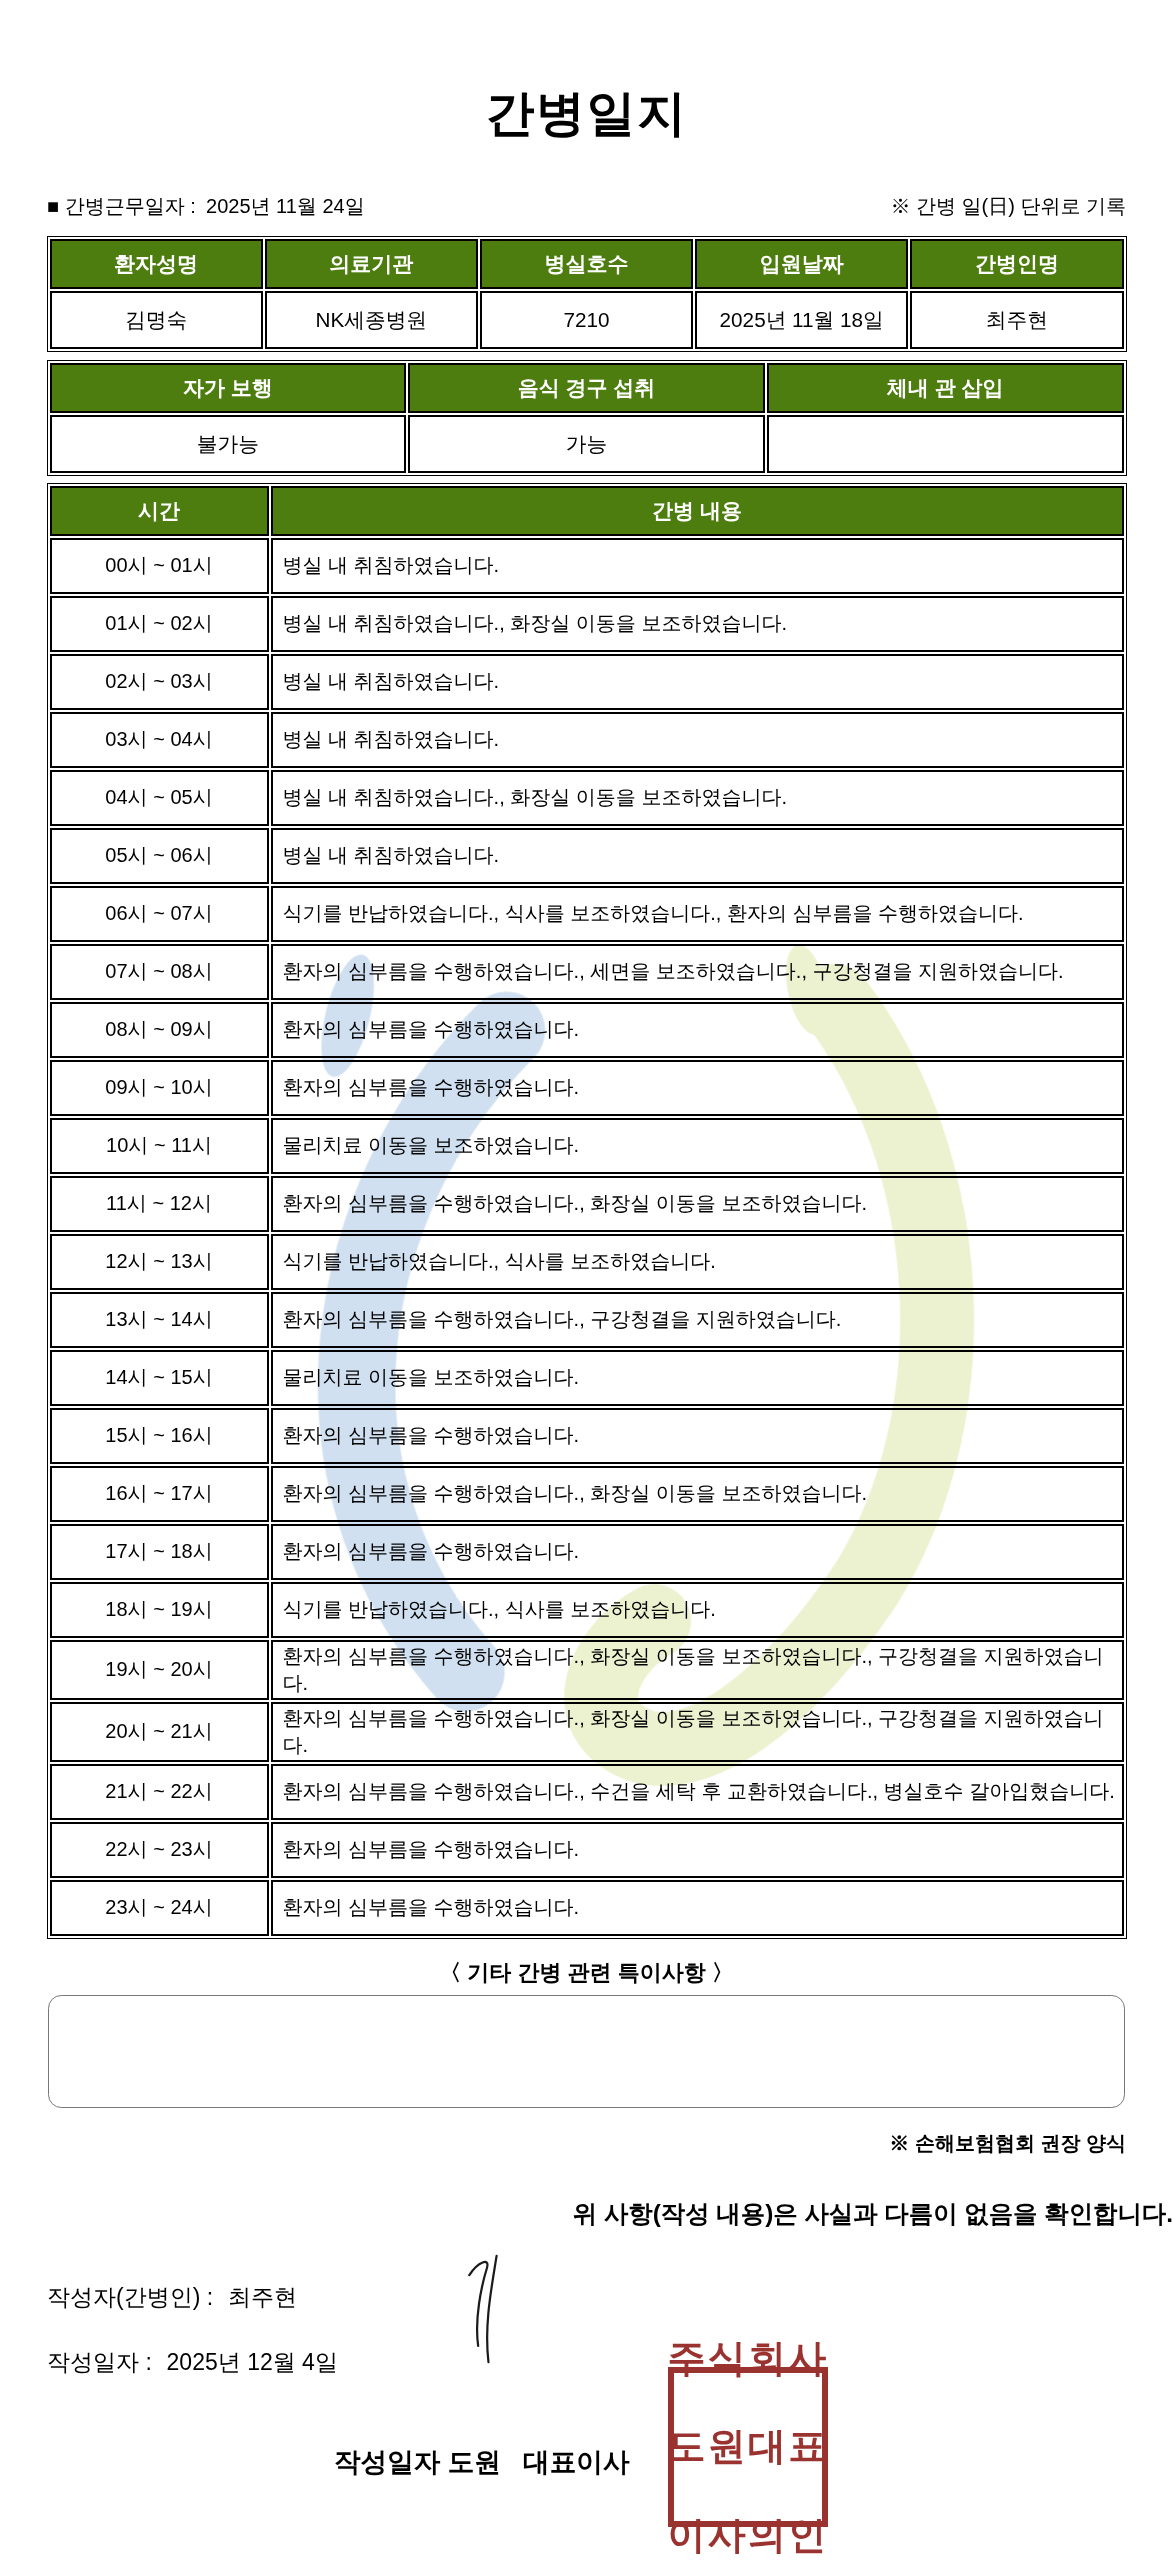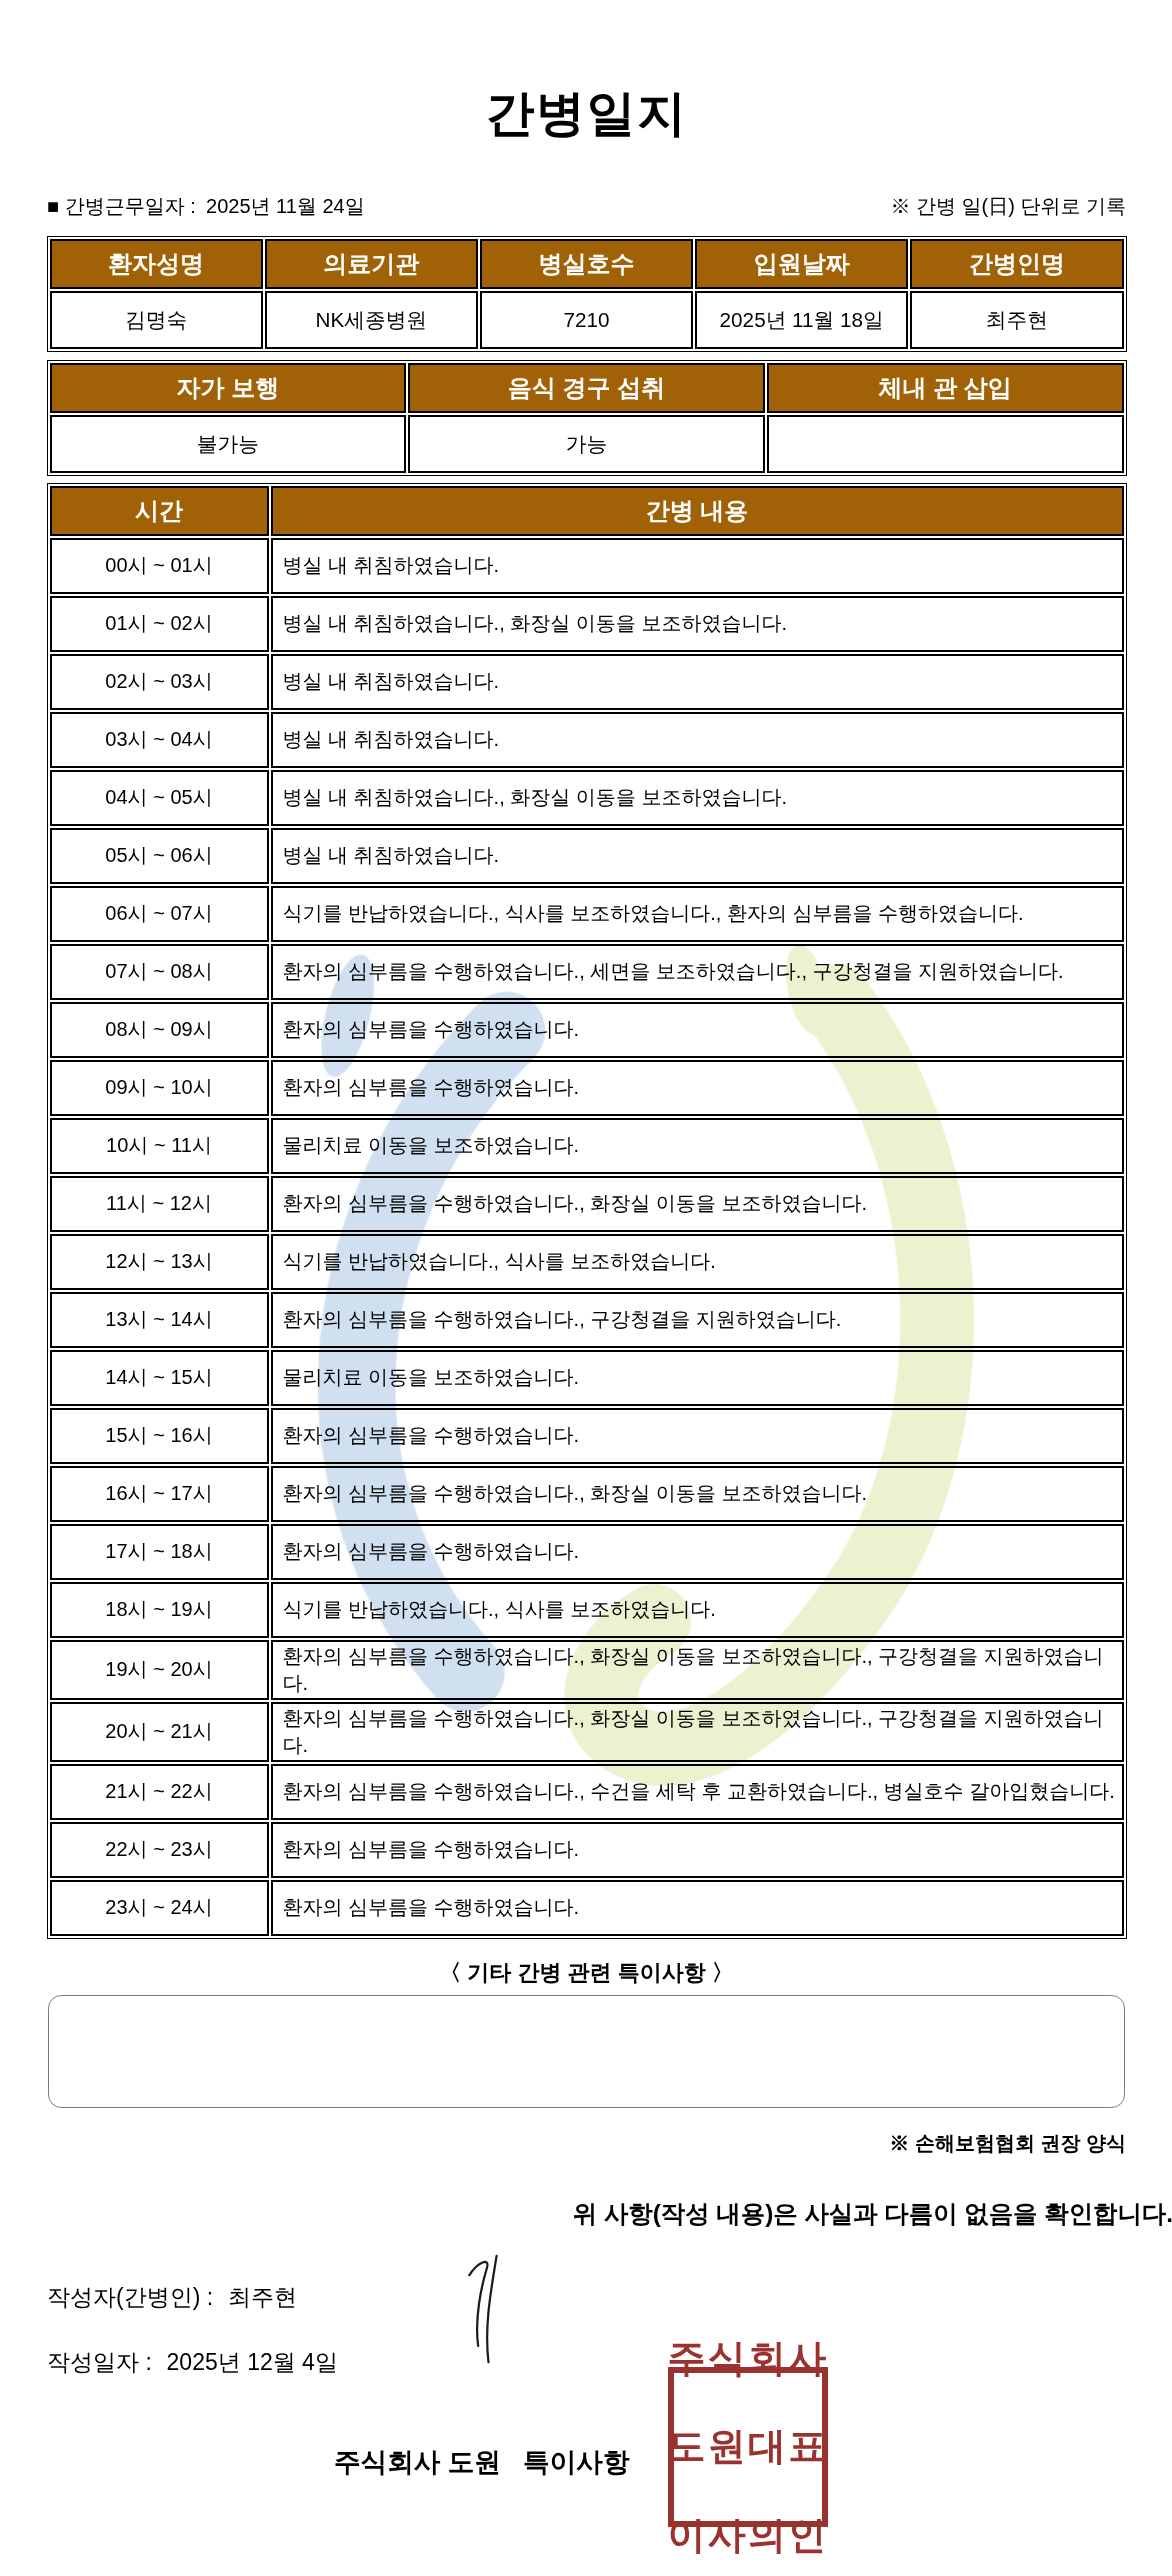--- a/index.html
+++ b/index.html
@@ -23,22 +23,22 @@
   table.doc-table{
     width:1080px;
     margin:16.2px auto 0 auto;
     border-collapse:separate;
     border-spacing:2.2px;
     border:1.5px solid #000;
     table-layout:fixed;
   }
   table.doc-table + table.doc-table{margin-top:7.4px;}
   .doc-table th{
-    background:#a16207;color:#fff;
-    font-weight:700;font-size:24px;height:44px;
+    background:#4d7c0f;color:#fff;
+    font-weight:700;font-size:21px;height:44px;
     border:2.2px solid #000;text-align:center;vertical-align:middle;
   }
   .doc-table td{
     font-size:20.7px;height:52px;
     border:2.2px solid #000;text-align:center;vertical-align:middle;
     background:transparent;
   }
   #care-table th.time-col{width:213px;}
   #care-table td.time-cell{text-align:center;font-size:20px;height:50px;}
   #care-table td.content-cell{text-align:left;padding-left:10px;font-size:20px;height:50px;}
@@ -277,21 +277,21 @@
           <path d="M63 8 C56 52, 46 102, 52 152"></path>
         </g>
       </svg>
     </div>
 
     <div class="date-line">
       <span>작성일자 :</span><span class="value">2025년 12월 4일</span>
     </div>
 
     <div class="stamp-block">
-      <div class="company-line">주식회사 도원   특이사항</div>
+      <div class="company-line">작성일자 도원   대표이사</div>
       <div class="stamp">
 
       <div class="stamp-line">주식회사</div>
           <div class="stamp-line">도원대표</div>
           <div class="stamp-line">이사의인</div>
         </div>
     </div>
 
   </div>
 </div>

